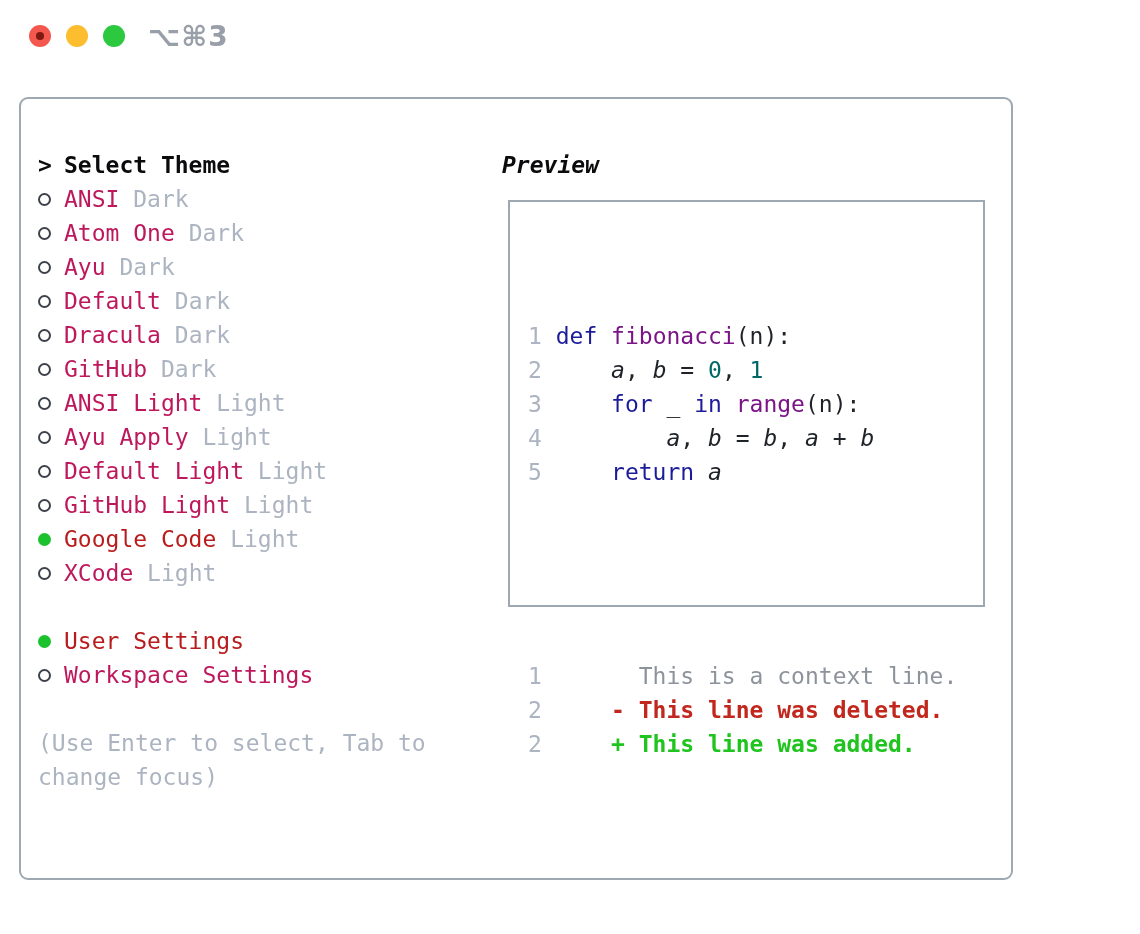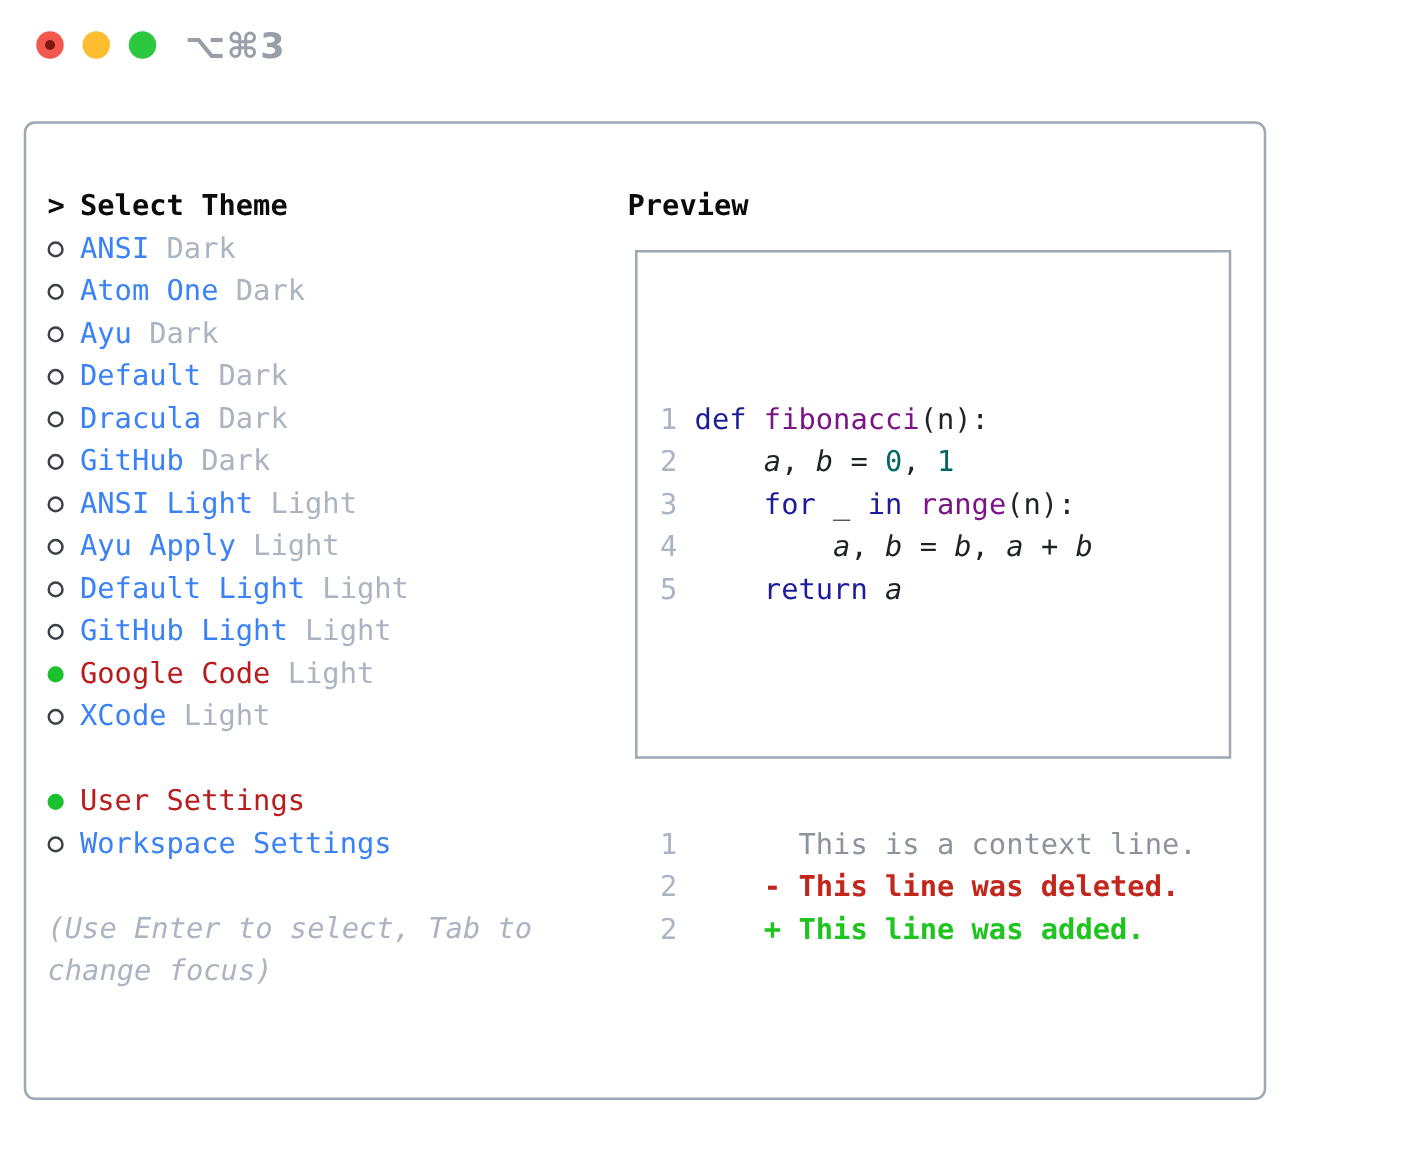--- a/index.html
+++ b/index.html
@@ -27,29 +27,29 @@
     border:2px solid #9ea8b3; border-radius:9px; background:#fff; }
 
   
   .left-col { position:absolute; left:38px; top:148px; font-size:23px; }
   .row { display:flex; align-items:center; height:34px; white-space:pre; }
   .marker { width:26px; display:flex; align-items:center; flex:none; }
   .caret { font-weight:bold; color:#0b0b0d; font-size:23px; }
   .radio { width:13px; height:13px; border-radius:50%; border:2px solid #3c414a; background:transparent; }
   .radio.sel { background:#1cc22d; border-color:#1cc22d; }
   .hdr { font-weight:bold; color:#0b0b0d; }
-  .nm { color:#3b82f6; }
+  .nm { color:#be185d; }
   .nm.sel { color:#b91c1c; }
   .vr { color:#abb4c0; }
   .gap { height:34px; }
-  .help { color:#abb4c0; width:420px; line-height:34px; font-size:23px;font-style:italic; }
+  .help { color:#abb4c0; width:420px; line-height:34px; font-size:23px; }
 
   
   .preview-title { position:absolute; left:502px; top:148px; height:34px; display:flex;
-    align-items:center; font-size:23px; font-weight:bold; color:#0b0b0d; }
+    align-items:center; font-size:23px; font-weight:bold; color:#0b0b0d;font-style:italic; }
   .preview-box { position:absolute; left:508px; top:200px; width:477px; height:407px;
     border:2px solid #9ea8b3; background:#fff; }
   .codeblock { position:absolute; left:528px; top:251px; font-size:23px; line-height:34px; white-space:pre; }
   .cline { height:34px; }
   .ln { color:#abb4c0; display:inline-block; width:2ch; }
   .kw { color:#1c1c9b; }
   .fn { color:#7b1487; }
   .num { color:#006666; }
   .var { color:#1f2328; font-style:italic; }
   .plain { color:#1f2328; }

